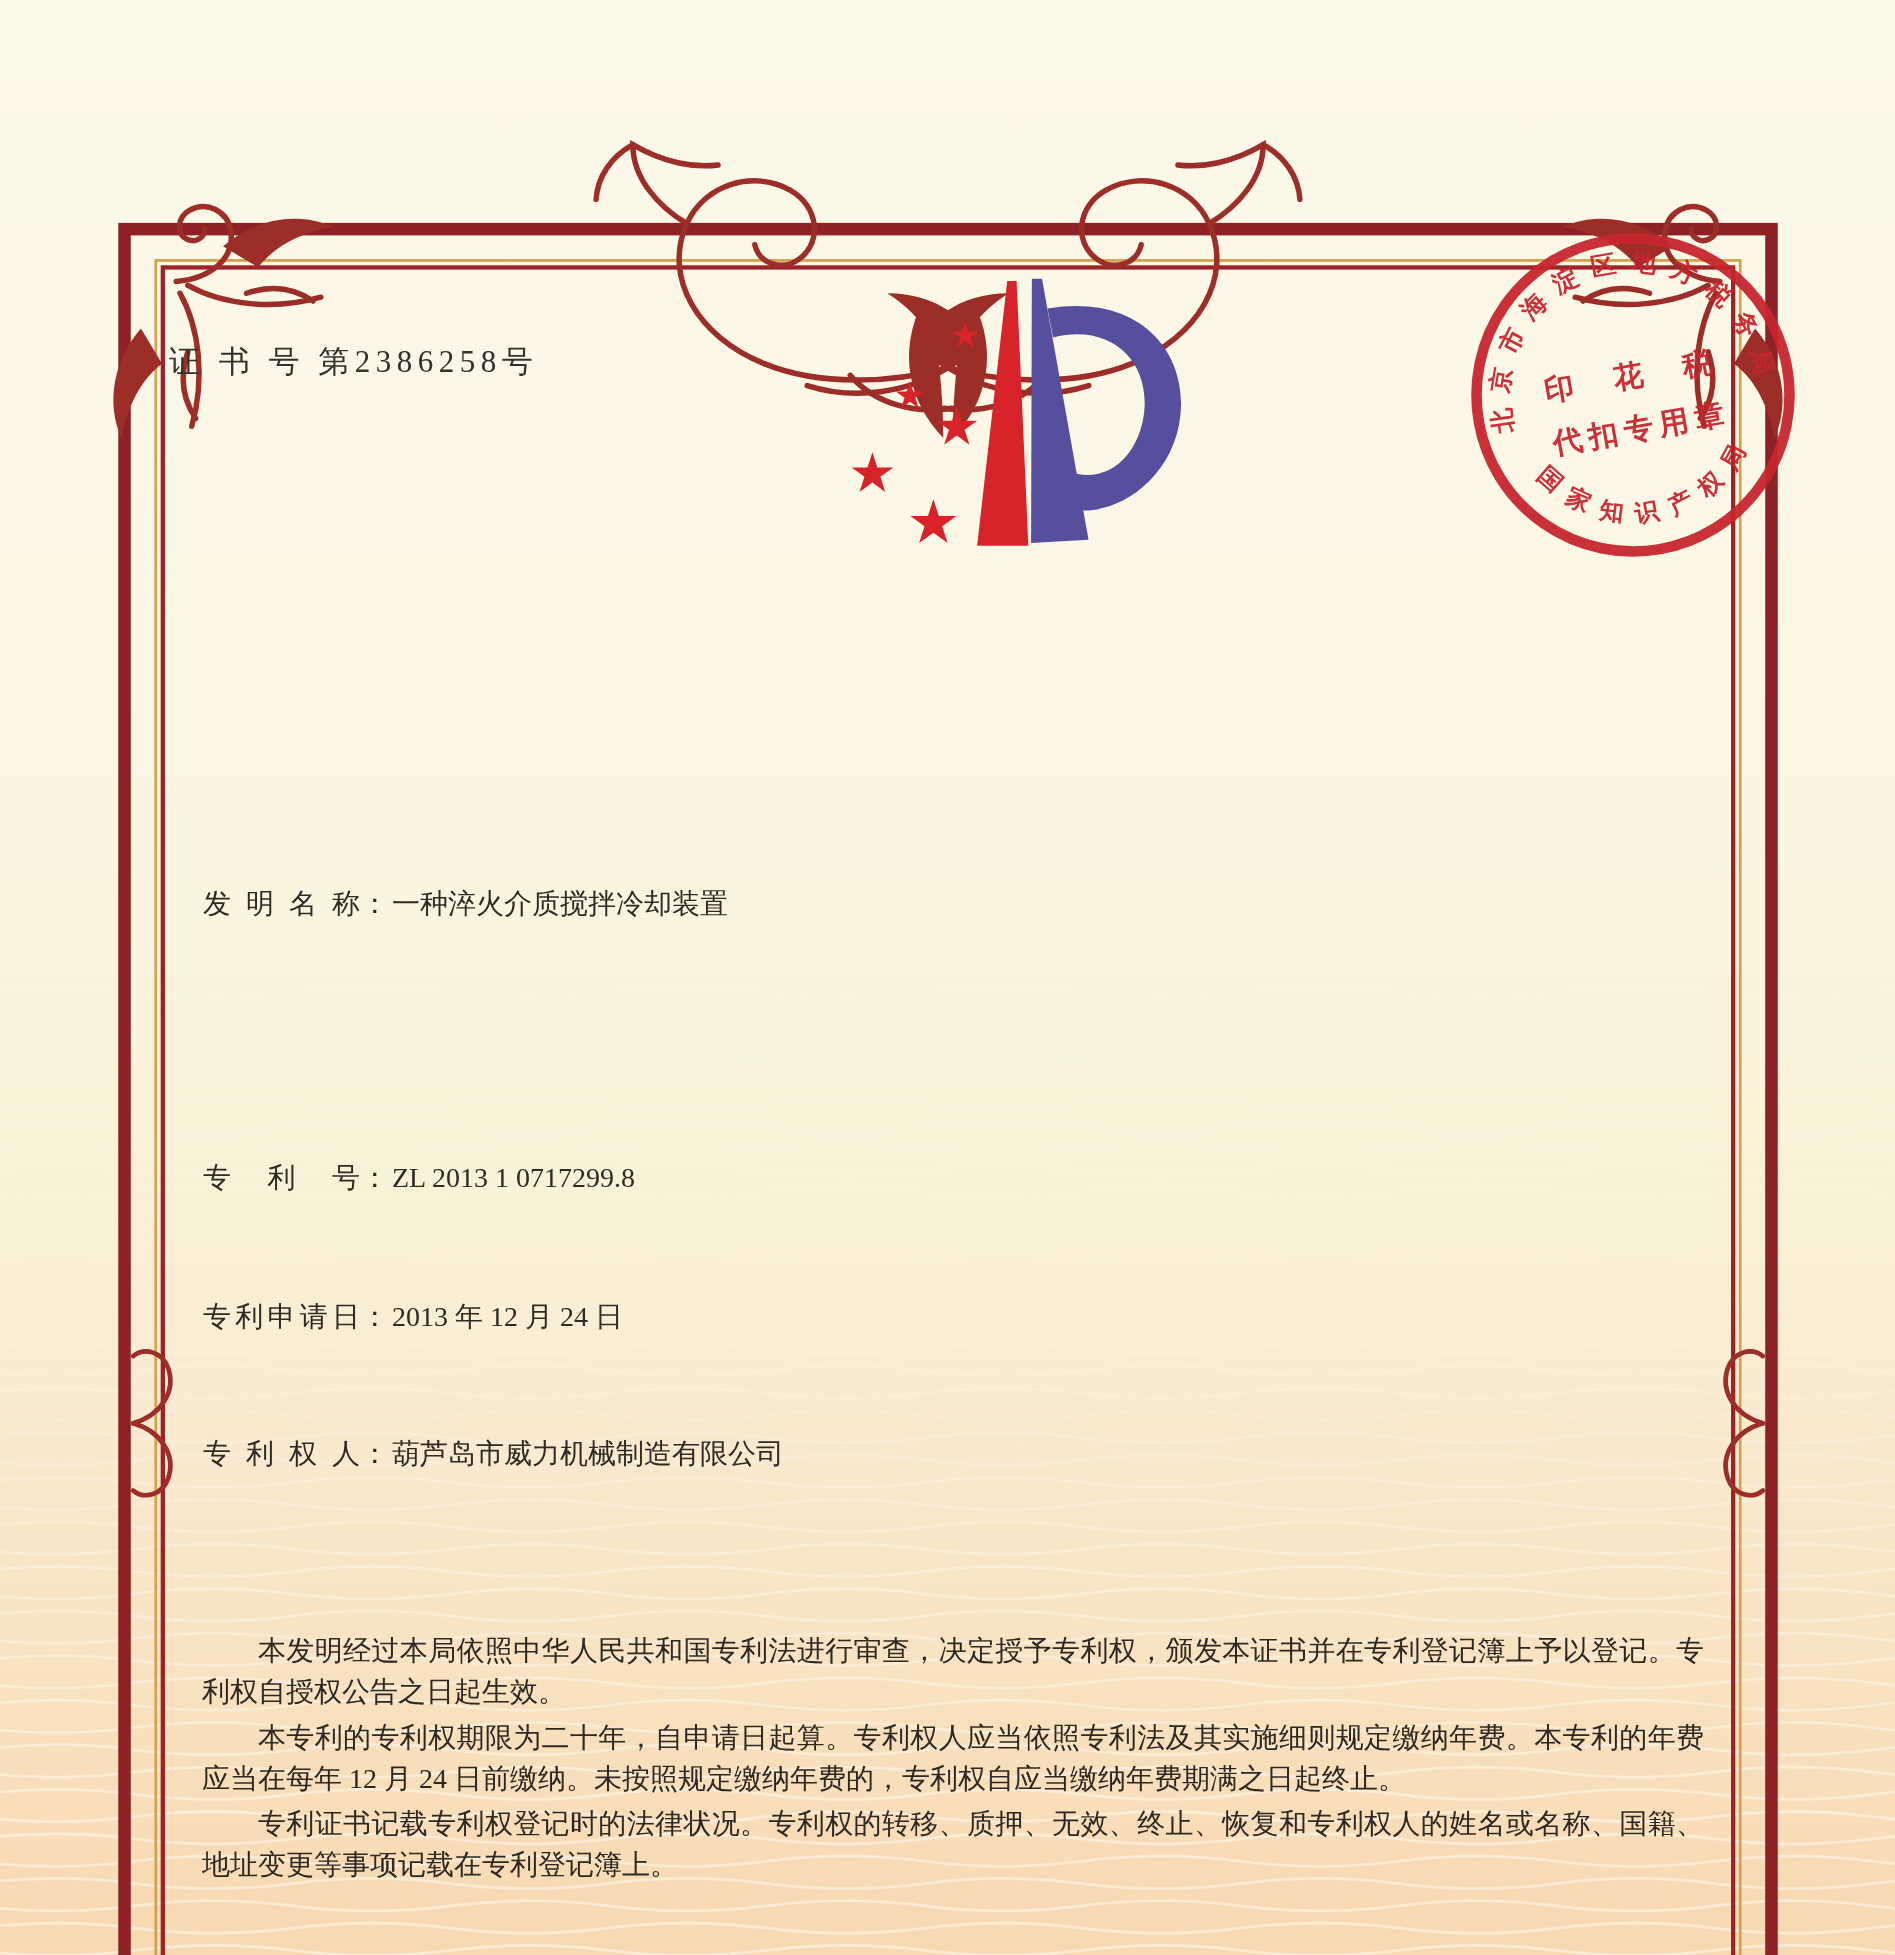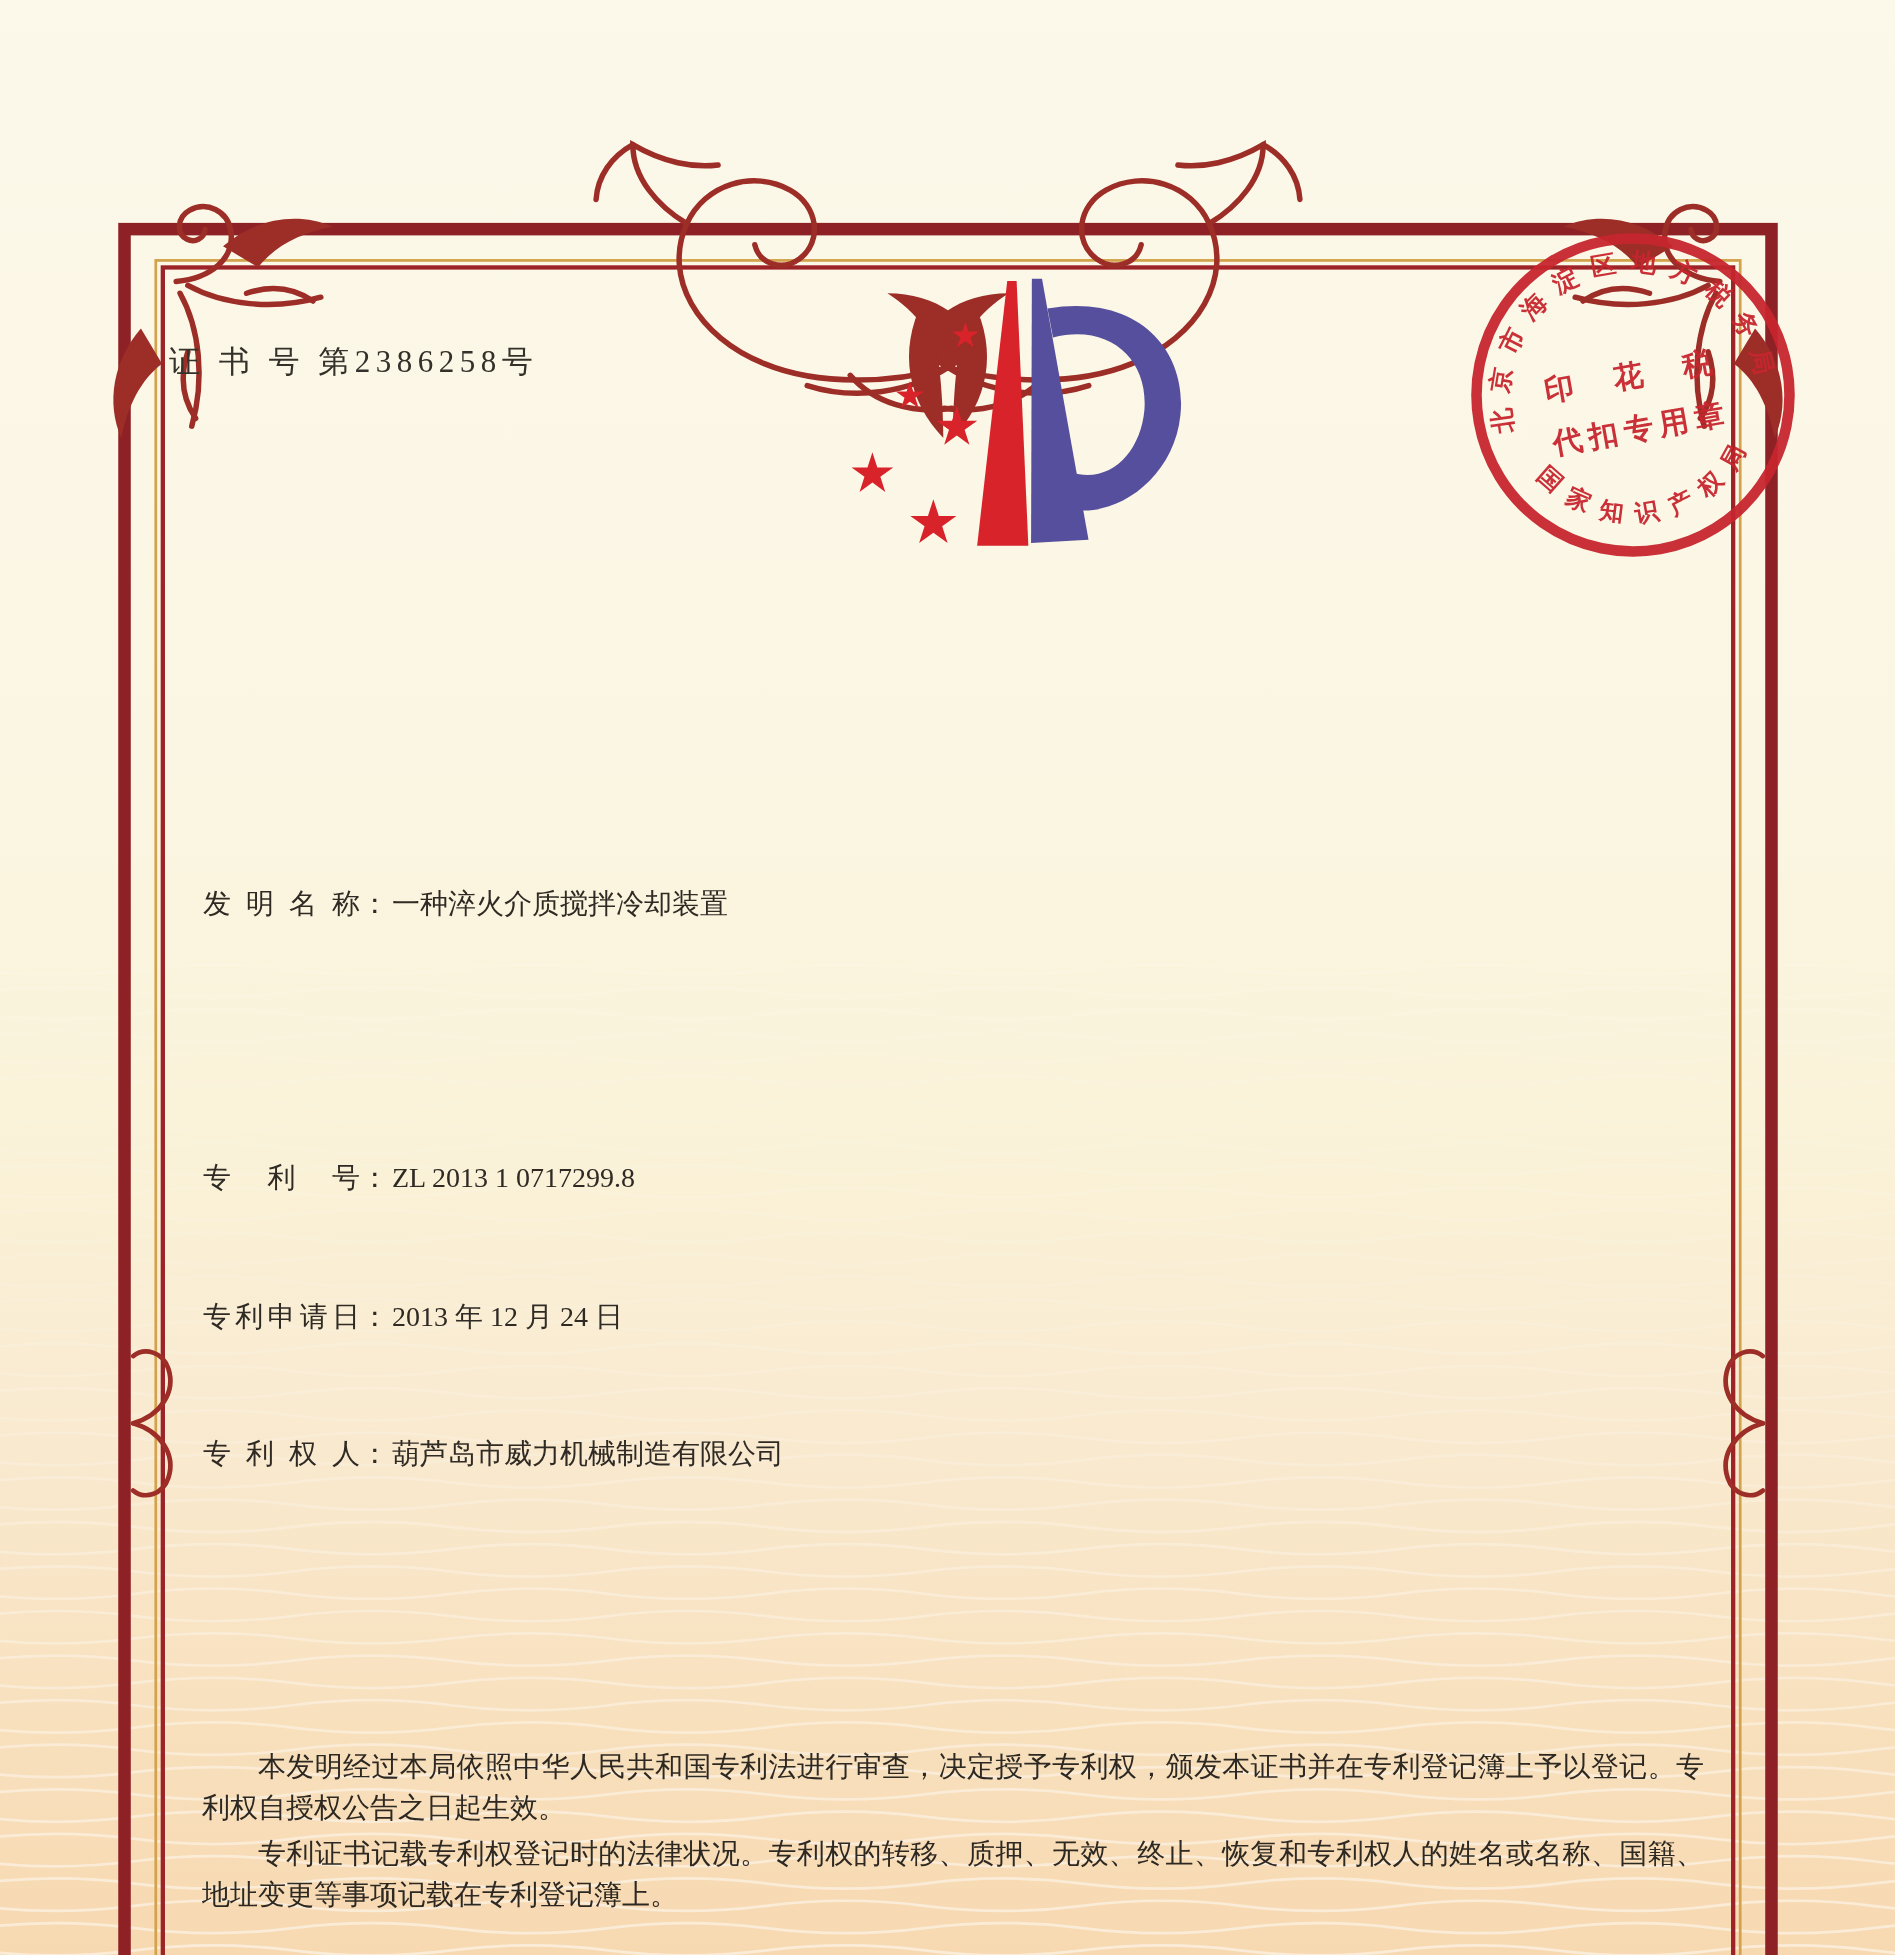--- a/index.html
+++ b/index.html
@@ -12,21 +12,21 @@
   }
   svg.layer{position:absolute;left:0;top:0;}
   .cert-no{position:absolute;left:169px;top:341px;font-size:31px;letter-spacing:5.5px;color:#34302a;white-space:nowrap;}
   .title{position:absolute;left:0;top:603px;width:100%;text-align:center;}
   .title span{font-size:81px;font-weight:600;letter-spacing:66px;padding-left:66px;color:#211c17;white-space:nowrap;}
   .frow{position:absolute;left:203px;font-size:28px;color:#2f2a24;white-space:nowrap;}
   .frow .lbl{display:inline-block;width:157px;text-align:justify;text-align-last:justify;vertical-align:top;}
   .frow .col{margin:0 3.1px 0 0.8px;}
   .r1{top:885px;} .r2{top:1022px;} .r3{top:1159px;}
   .r4{top:1298px;} .r5{top:1435px;} .r6{top:1574px;}
-  .bodytext{position:absolute;left:202px;top:1746px;width:1502px;font-size:28px;line-height:41px;color:#2d2822;text-align:justify;}
+  .bodytext{position:absolute;left:202px;top:1630px;width:1502px;font-size:28px;line-height:41px;color:#2d2822;text-align:justify;}
   .bodytext p{margin:0 0 4.7px 0;text-indent:2em;}
 </style>
 </head>
 <body>
 
 <div id="page">
 
   <svg class="layer" id="waves" width="1896" height="2743" viewBox="0 0 4848 7015">
       <path d="M -60 2480 Q 142 2506 344 2480 Q 546 2454 748 2480 Q 950 2506 1152 2480 Q 1354 2454 1556 2480 Q 1758 2506 1960 2480 Q 2162 2454 2364 2480 Q 2566 2506 2768 2480 Q 2970 2454 3172 2480 Q 3374 2506 3576 2480 Q 3778 2454 3980 2480 Q 4182 2506 4384 2480 Q 4586 2454 4788 2480 Q 4990 2506 5192 2480 Q 5394 2454 5596 2480 Q 5798 2506 6000 2480 Q 6202 2454 6404 2480" fill="none" stroke="#ffffff" stroke-width="7" opacity="0.10"></path>
       <path d="M -60 2537 Q 142 2511 344 2537 Q 546 2563 748 2537 Q 950 2511 1152 2537 Q 1354 2563 1556 2537 Q 1758 2511 1960 2537 Q 2162 2563 2364 2537 Q 2566 2511 2768 2537 Q 2970 2563 3172 2537 Q 3374 2511 3576 2537 Q 3778 2563 3980 2537 Q 4182 2511 4384 2537 Q 4586 2563 4788 2537 Q 4990 2511 5192 2537 Q 5394 2563 5596 2537 Q 5798 2511 6000 2537 Q 6202 2563 6404 2537" fill="none" stroke="#ffffff" stroke-width="7" opacity="0.10"></path>
@@ -205,17 +205,18 @@
   </div>
   <div class="frow r4">
     <span class="lbl">专利申请日</span><span class="col">：</span><span class="val">2013 年 12 月 24 日</span>
   </div>
   <div class="frow r5">
     <span class="lbl">专利权人</span><span class="col">：</span><span class="val">葫芦岛市威力机械制造有限公司</span>
   </div>
 
   <div class="bodytext">
     <p>本发明经过本局依照中华人民共和国专利法进行审查，决定授予专利权，颁发本证书并在专利登记簿上予以登记。专利权自授权公告之日起生效。</p>
+    <p>本专利的专利权期限为二十年，自申请日起算。专利权人应当依照专利法及其实施细则规定缴纳年费。本专利的年费应当在每年 12 月 24 日前缴纳。未按照规定缴纳年费的，专利权自应当缴纳年费期满之日起终止。</p>
     <p>专利证书记载专利权登记时的法律状况。专利权的转移、质押、无效、终止、恢复和专利权人的姓名或名称、国籍、地址变更等事项记载在专利登记簿上。</p>
   </div>
 
 </div>
 
 
 </body></html>

